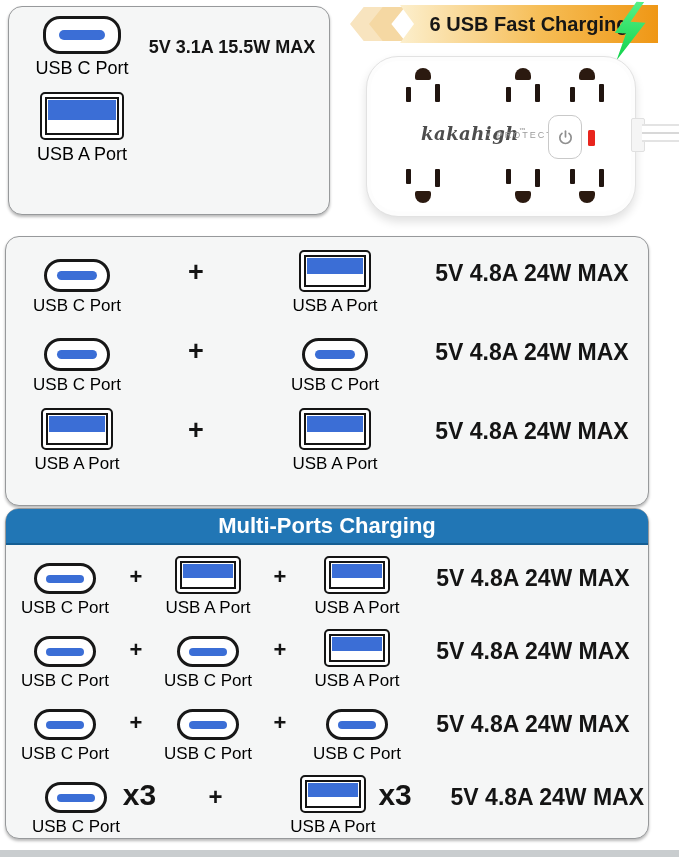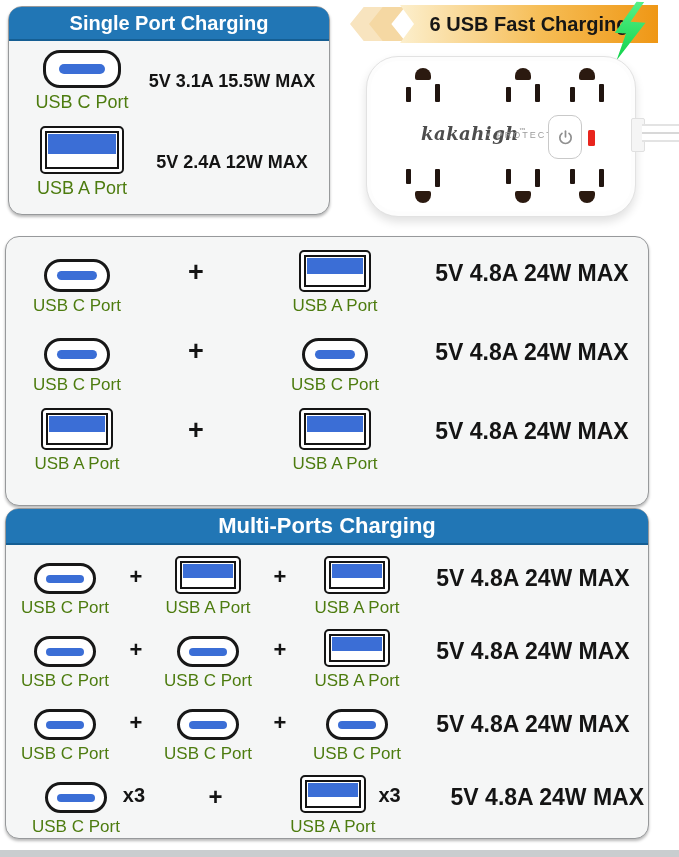--- a/index.html
+++ b/index.html
@@ -31,26 +31,26 @@
   #panel-multi .panel-header { height:34px; line-height:34px; font-size:22px; }
   .mp-row { display:flex; align-items:flex-start; padding-top:11px; }
   .mp-g1 { width:118px; } .mp-g2 { width:120px; } .mp-g3 { width:130px; }
   .mp-plus { width:24px; text-align:center; font-size:22px; font-weight:bold; line-height:42px; }
   .mp-value { flex:1; text-align:center; font-size:23px; font-weight:bold; line-height:44px; padding-right:4px; white-space:nowrap; }
   .mp-row .pg { height:62px; }
   
   .xg { display:flex; align-items:flex-start; }
   .xg1 { width:186px; padding-left:26px; box-sizing:border-box; }
   .xg2 { width:212px; padding-left:46px; box-sizing:border-box; }
-  .xmult { font-size:20px; font-weight:bold; line-height:40px; margin-left:3px; }
+  .xmult { font-size:30px; font-weight:bold; line-height:40px; margin-left:3px; }
   .xplus { width:60px; text-align:center; font-size:24px; font-weight:bold; line-height:44px; }
 
   
   .pg { display:flex; flex-direction:column; justify-content:flex-end; align-items:center; gap:4px; }
-  .plabel { font-size:17px; color:#4d7c0f; white-space:nowrap;text-align:right; }
+  .plabel { font-size:17px; color:#000000; white-space:nowrap;text-align:right; }
   .sp-row .plabel { font-size:18px; }
 
   .usbc { display:flex; align-items:center; justify-content:center; background:#fff;
           border:3px solid #181818; border-radius:17px; box-sizing:border-box; }
   .usbc i { display:block; background:#3b6ed6; border-radius:5px; }
   .usbc.lg { width:78px; height:38px; } .usbc.lg i { width:46px; height:10px; }
   .usbc.sm { width:66px; height:33px; } .usbc.sm i { width:40px; height:9px; }
   .usbc.xs { width:62px; height:31px; } .usbc.xs i { width:38px; height:8px; }
 
   .usba { display:block; background:#fff; border:2.5px solid #141414; border-radius:5px; padding:3px; box-sizing:border-box; }
@@ -100,40 +100,38 @@
           background:linear-gradient(180deg,#e3e3e3 0 2px,#ffffff 2px 8px,#d8d8d8 8px 10px,#ffffff 10px 16px,#e3e3e3 16px 18px); }
 
   #bottom-strip { position:absolute; left:0; top:850px; width:679px; height:7px; background:#c9cdcf; }
 </style>
 </head>
 <body>
 
 <div id="stage">
 
   <div class="panel" id="panel-single">
-    <div class="panel-header">Single Port Charging</div>
     <div class="sp-row r1">
       <div class="pg">
         <span class="usbc lg">
             <i></i>
           </span>
         <span class="plabel">USB C Port</span>
       </div>
       <div class="sp-value">5V 3.1A 15.5W MAX</div>
     </div>
     <div class="sp-row r2">
       <div class="pg">
         <span class="usba lg">
             <i class="ainner">
               <i class="abar"></i>
             </i>
           </span>
         <span class="plabel">USB A Port</span>
       </div>
-      <div class="sp-value">5V 2.4A 12W MAX</div>
     </div>
   </div>
 
   <div id="badge">
     <span class="chev c1"></span>
     <span class="chev c2"></span>
     <div class="banner">6 USB Fast Charging</div>
     <svg id="bolt" viewBox="0 0 40 64">
       <defs>
           <linearGradient id="lg" x1="0" y1="0" x2="0" y2="1">

